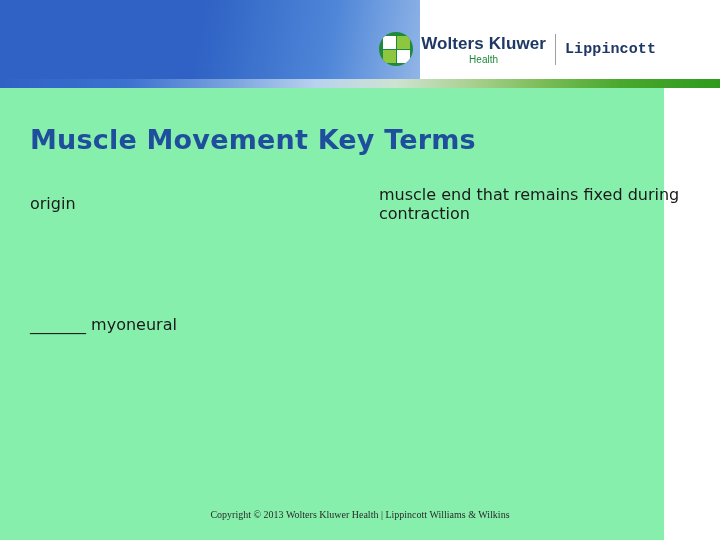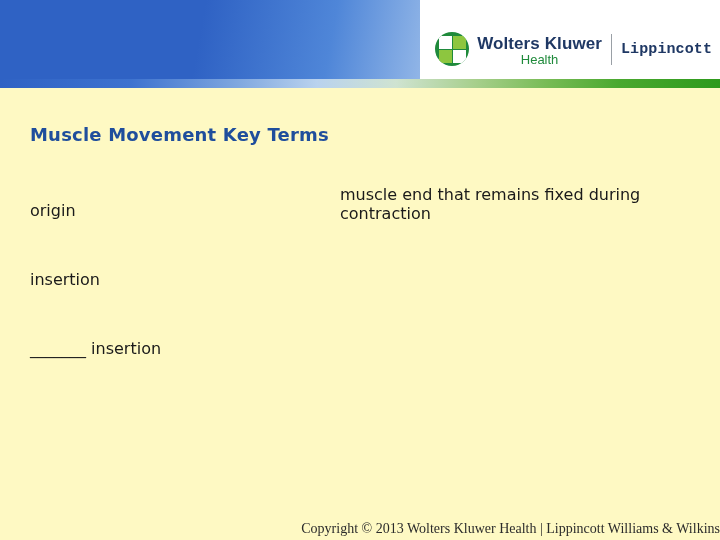--- a/index.html
+++ b/index.html
@@ -8,23 +8,23 @@
   }
   body {
     width: 720px;
     height: 540px;
     background: #ffffff;
     font-family: "DejaVu Sans", sans-serif;
     overflow: hidden;
   }
   .slide {
     position: relative;
-    width: 720px;
+    width: 664px;
     height: 540px;
-    background: #fef9c3;
+    background: #86efac;
   }
 
   
   .banner {
     position: absolute;
     left: 0;
     top: 0;
     width: 720px;
     height: 88px;
     background: linear-gradient(100deg,
@@ -104,21 +104,21 @@
   .logo-wk-name {
     font-family: "Liberation Sans", sans-serif;
     font-size: 17px;
     font-weight: bold;
     color: #1f3864;
     line-height: 19px;
     letter-spacing: 0.1px;
   }
   .logo-wk-health {
     font-family: "Liberation Sans", sans-serif;
-    font-size: 13px;
+    font-size: 10px;
     color: #1f8a3b;
     line-height: 11px;
     text-align: center;
     padding-top: 1px;
   }
   .logo-lww {
     padding-left: 9px;
     font-family: Liberation Mono, monospace;
     font-size: 15px;
     font-weight: bold;
@@ -126,37 +126,38 @@
     line-height: 17px;
     letter-spacing: 0.1px;
   }
 
   
   .slide-title {
     position: absolute;
     left: 30px;
     top: 124px;
     font-family: "DejaVu Sans", sans-serif;
-    font-size: 18px;
+    font-size: 27px;
     font-weight: bold;
     color: #1f4e9c;
     letter-spacing: 0.2px;
   }
 
   
   .terms {
     position: absolute;
     left: 30px;
     top: 185px;
     width: 670px;
   }
   .term-row {
     display: flex;
-    align-items: flex-end;
+    align-items: center;
     margin-bottom: 45px;
+    gap: 39px;
   }
   .term-row:last-child { margin-bottom: 0; }
   .term-key {
     width: 310px;
     flex: 0 0 310px;
     font-size: 16px;
     color: #1a1a1a;
     line-height: 24px;
   }
   .term-val {
@@ -164,25 +165,25 @@
     font-size: 16px;
     color: #1a1a1a;
     line-height: 19px;
     padding-right: 4px;
   }
 
   
   .copyright {
     position: absolute;
     left: 0;
-    top: 521px;
-    width: 720px;
-    text-align: right;
+    top: 509px;
+    width: 720px;
+    text-align: center;
     font-family: "Liberation Serif", serif;
-    font-size: 14px;
+    font-size: 10px;
     color: #2b2b2b;
   }
 </style>
 </head>
 <body>
 
 <div class="slide">
 
   <div class="banner">
     <div class="banner-white-block"></div>
@@ -210,24 +211,23 @@
   <div class="slide-title">Muscle Movement Key Terms</div>
 
   <div class="terms">
 
     <div class="term-row">
       <div class="term-key">origin</div>
       <div class="term-val">muscle end that remains fixed during contraction</div>
     </div>
 
     <div class="term-row">
-      <div class="term-key">insertion</div>
     </div>
 
     <div class="term-row">
-      <div class="term-key">_______ insertion</div>
+      <div class="term-key">_______ myoneural</div>
     </div>
 
   </div>
 
   <div class="copyright">Copyright © 2013 Wolters Kluwer Health | Lippincott Williams &amp; Wilkins</div>
 
 </div>
 
 </body></html>

